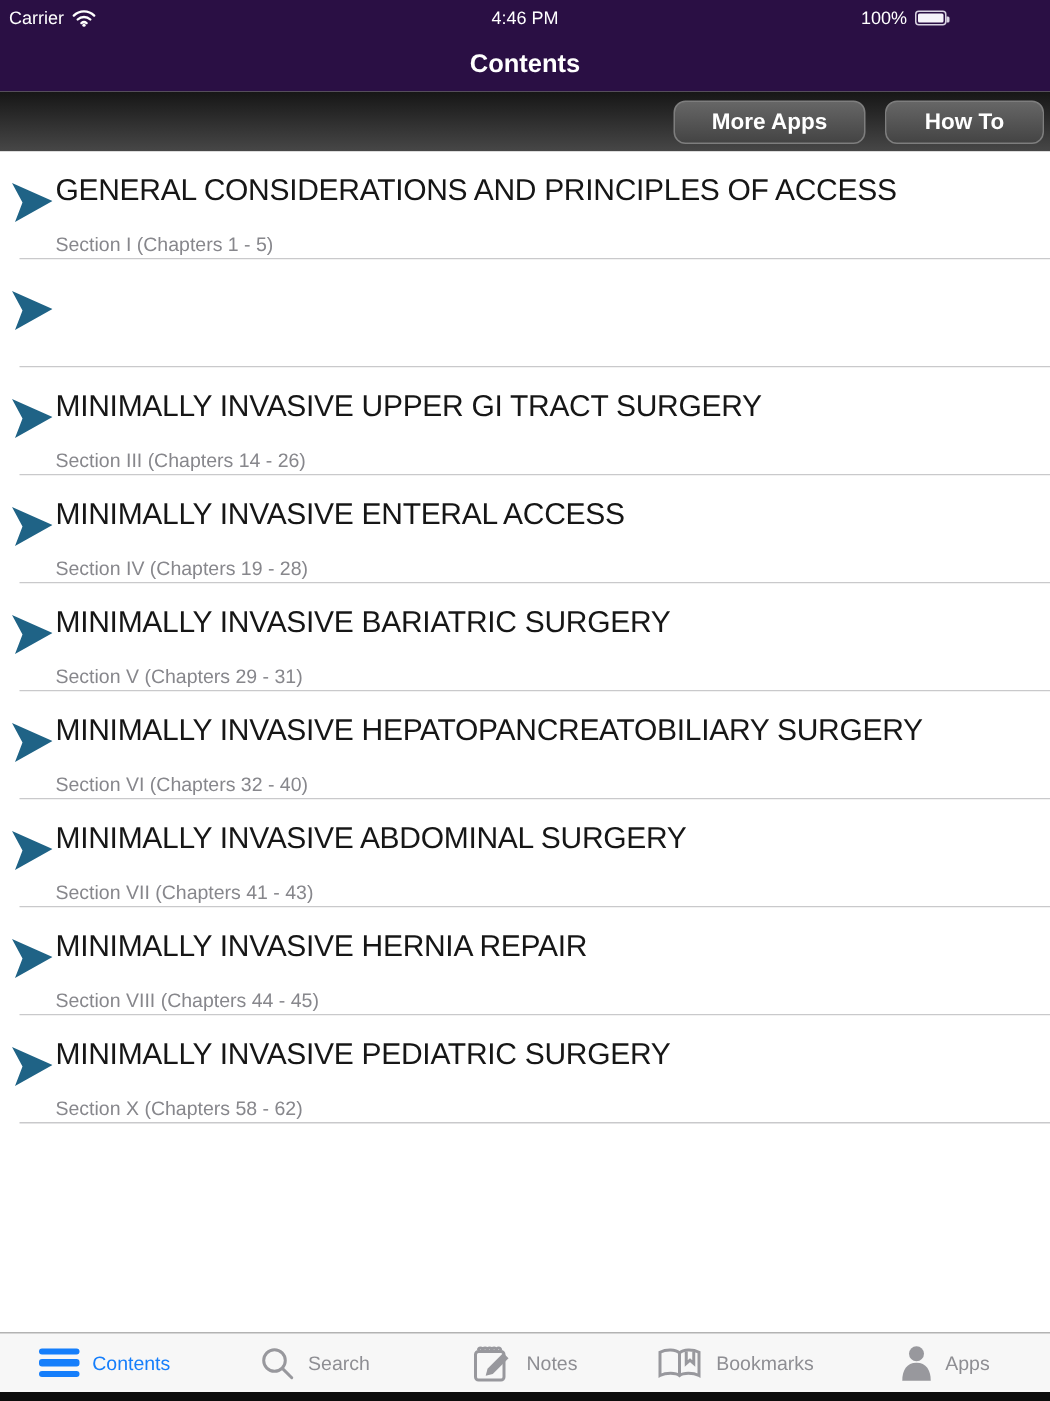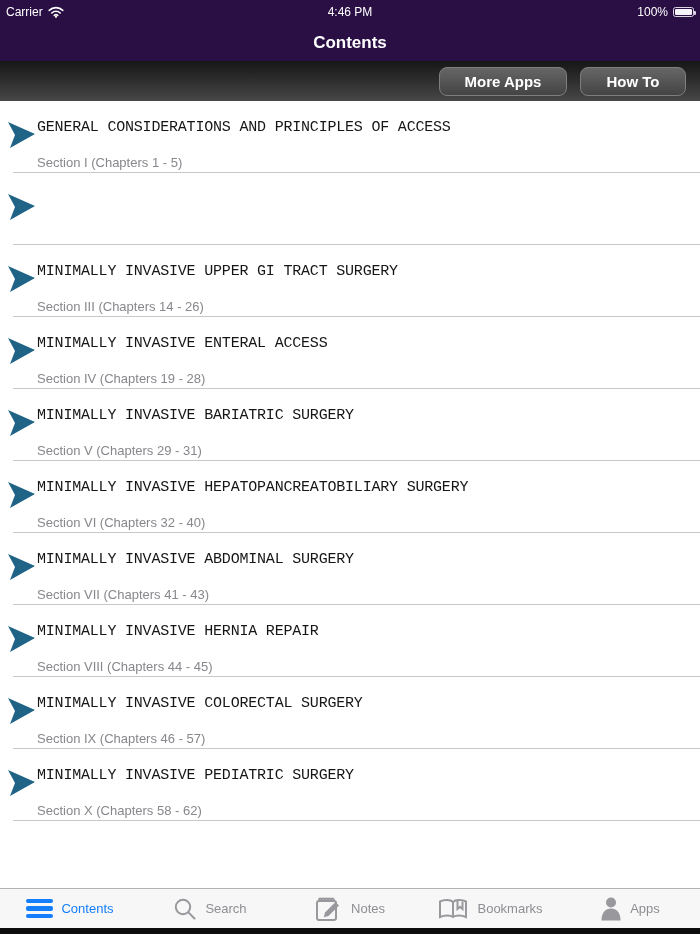--- a/index.html
+++ b/index.html
@@ -10,21 +10,21 @@
     background:#fff; overflow:hidden;
   }
 
   
   .status-bar {
     height:20px; background:#2a0f44; color:#fff;
     display:flex; align-items:center; justify-content:space-between;
     padding:12px 6px; font-size:12px; flex:0 0 auto;
   }
   .status-left, .status-right { display:flex; align-items:center; gap:5px; width:120px; }
-  .status-right { justify-content:flex-end; }
+  .status-right { }
   .status-time { font-weight:normal; }
   .wifi-svg { display:block; }
   .battery {
     position:relative; width:21px; height:10px;
     border:1px solid #d9d3e2; border-radius:2.5px; padding:1px;
   }
   .battery-fill { display:block; width:100%; height:100%; background:#f5f2f9; border-radius:1px; }
   .battery-nub {
     position:absolute; right:-3px; top:2.5px; width:2px; height:4px;
     background:#d9d3e2; border-radius:0 1px 1px 0;
@@ -35,21 +35,21 @@
     height:37px; background:#2a0f44; color:#fff;
     display:flex; align-items:center; justify-content:center;
     font-size:17px; font-weight:bold; flex:0 0 auto;
   }
 
   
   .toolbar {
     height:40px; flex:0 0 auto;
     background:linear-gradient(#161616,#474747);
     display:flex; align-items:center; justify-content:flex-end;
-    gap:13px; padding-right:14px;
+    gap:13px; padding-right:4px;
   }
   .toolbar-btn {
     min-width:106px; height:29px; padding:0 18px;
     border:1px solid #7e7e7e; border-radius:8px;
     background:linear-gradient(#666,#444);
     color:#fff; font-size:15px; font-weight:bold;
     font-family:inherit; cursor:pointer;
   }
   .toolbar-btn.wide { min-width:128px; }
 
@@ -60,22 +60,22 @@
     display:flex; align-items:flex-start; cursor:pointer;
   }
   .row::after {
     content:""; position:absolute; left:13px; right:0; bottom:0;
     height:1px; background:#c9c9cb;
   }
   .arrow-icon { position:absolute; left:8px; top:21px; display:block; }
   .arrow-icon polygon { fill:#1f6386; }
   .row-text { margin-left:37px; padding-top:15px; }
   .row-title {
-    font-size:15px; color:#161616; letter-spacing:-0.2px;
-    line-height:23px; white-space:nowrap;font-family:Liberation Mono, monospace;
+    font-size:20px; color:#161616; letter-spacing:-0.2px;
+    line-height:23px; white-space:nowrap;
   }
   .row-subtitle { font-size:13px; color:#87878c; line-height:17px; margin-top:15px; }
 
   
   .tab-bar {
     height:40px; flex:0 0 auto; background:#f7f7f7;
     border-top:1px solid #b3b3b3;
     display:flex; align-items:stretch;
   }
   .tab {
@@ -196,29 +196,20 @@
   <div class="row">
     <svg class="arrow-icon" width="27" height="26" viewBox="0 0 27 26">
         <polygon points="0,0 27,12 2,26 7,13"></polygon>
       </svg>
     <div class="row-text">
       <div class="row-title">MINIMALLY INVASIVE HERNIA REPAIR</div>
       <div class="row-subtitle">Section VIII (Chapters 44 - 45)</div>
     </div>
   </div>
 
-  <div class="row">
-    <svg class="arrow-icon" width="27" height="26" viewBox="0 0 27 26">
-        <polygon points="0,0 27,12 2,26 7,13"></polygon>
-      </svg>
-    <div class="row-text">
-      <div class="row-title">MINIMALLY INVASIVE COLORECTAL SURGERY</div>
-      <div class="row-subtitle">Section IX (Chapters 46 - 57)</div>
-    </div>
-  </div>
 
   <div class="row">
     <svg class="arrow-icon" width="27" height="26" viewBox="0 0 27 26">
         <polygon points="0,0 27,12 2,26 7,13"></polygon>
       </svg>
     <div class="row-text">
       <div class="row-title">MINIMALLY INVASIVE PEDIATRIC SURGERY</div>
       <div class="row-subtitle">Section X (Chapters 58 - 62)</div>
     </div>
   </div>

